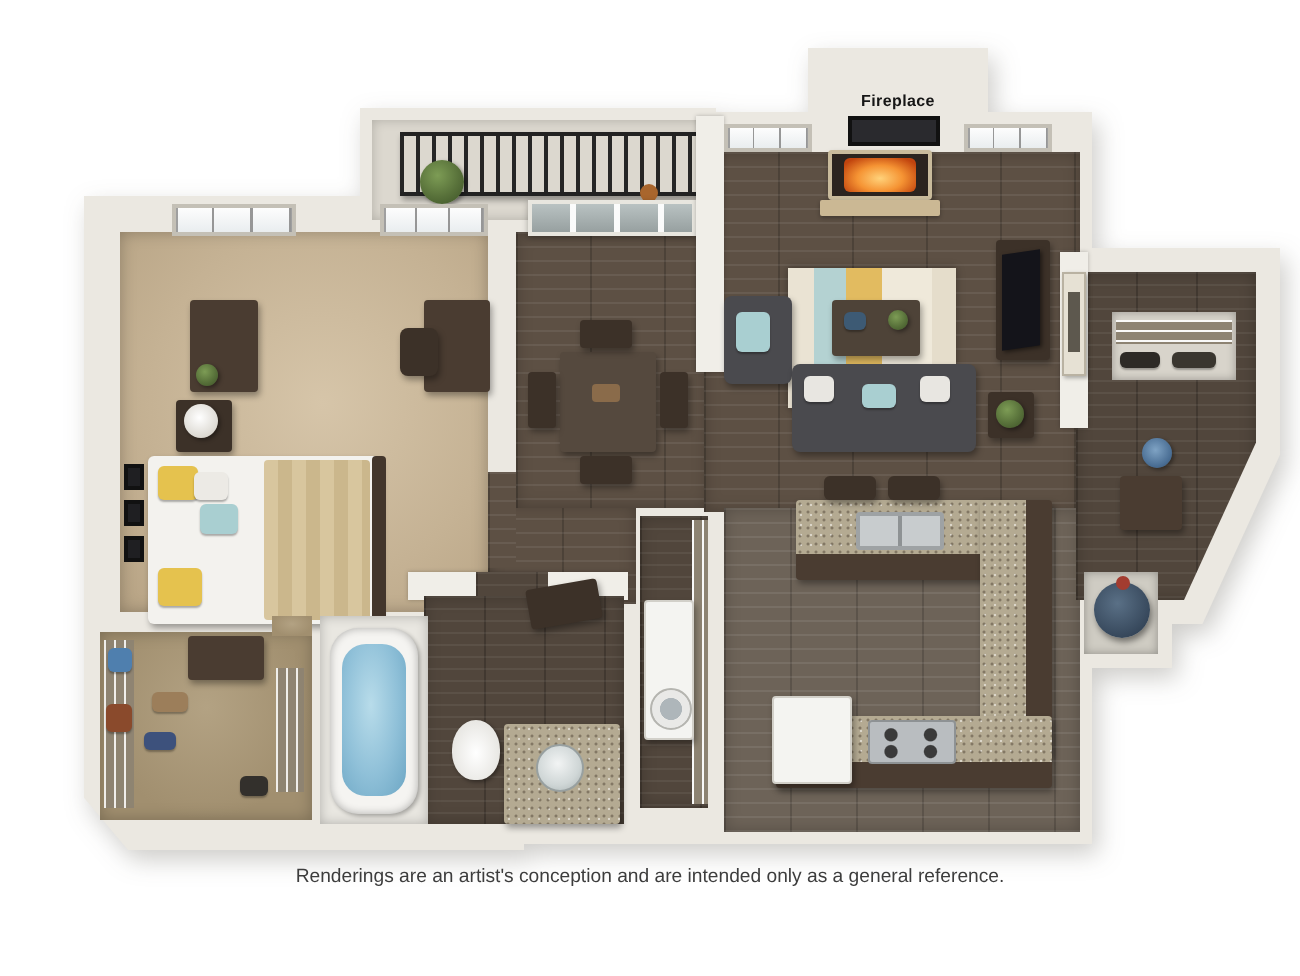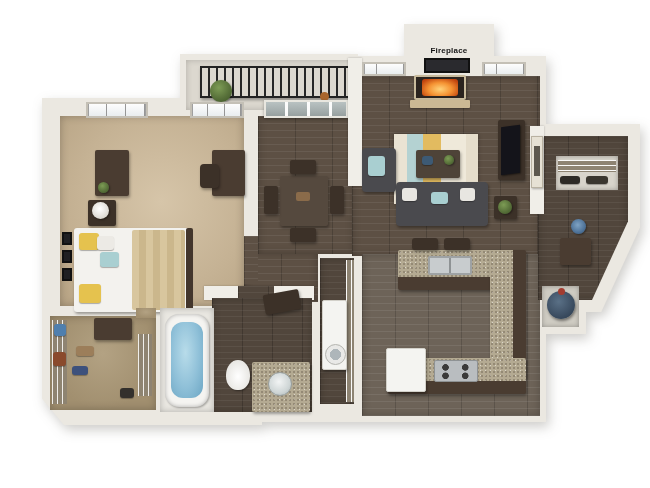--- a/index.html
+++ b/index.html
@@ -189,15 +189,16 @@
   <div class="pillow" style="left:560px;top:176px;width:20px;height:8px;background:#2d2a26;"></div>
   <div class="pillow" style="left:586px;top:176px;width:22px;height:8px;background:#3a362f;"></div>
   <div class="abs" style="left:571px;top:219px;width:15px;height:15px;border-radius:50%;background:radial-gradient(circle at 45% 40%, #7fa3c4 0%, #4a6e94 65%, #31506f 100%);box-shadow:1px 1px 2px rgba(0,0,0,.4);"></div>
   <div class="furn darkwood" style="left:560px;top:238px;width:31px;height:27px;"></div>
 
   <div class="abs" style="position:absolute;left:542px;top:286px;width:37px;height:41px;background:#cfccc3;box-shadow:inset 0 0 5px rgba(0,0,0,.3);"></div>
   <div class="abs" style="left:547px;top:291px;width:28px;height:28px;border-radius:50%;background:radial-gradient(circle at 42% 38%, #5a7086 0%, #3c4e62 60%, #283748 100%);box-shadow:1px 2px 3px rgba(0,0,0,.45);"></div>
   <div class="abs" style="left:558px;top:288px;width:7px;height:7px;border-radius:50%;background:#a33c30;"></div>
 
   <div class="disclaimer">
+    <div>Renderings are an artist's conception and are intended only as a general reference.</div>
   </div>
 
 </div>
 
 </body></html>

